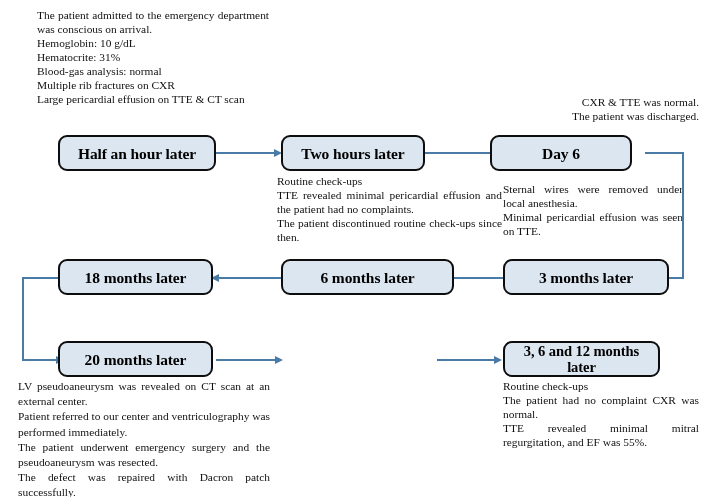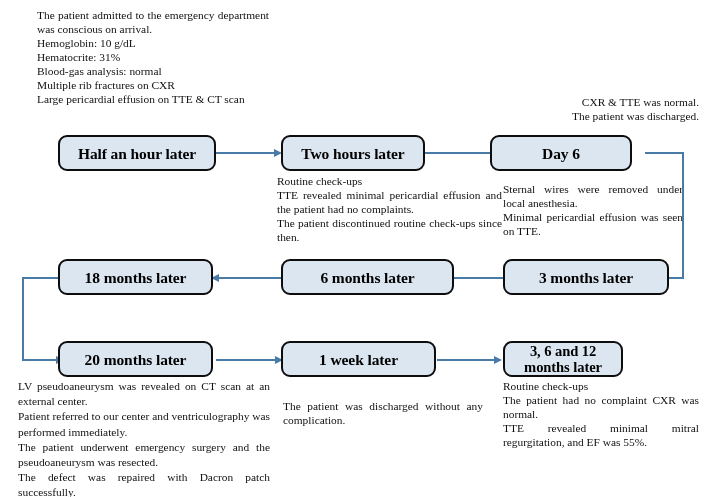--- a/index.html
+++ b/index.html
@@ -115,28 +115,26 @@
   <div class="node" style="left:503px;top:259px;width:166px;height:36px;">3 months later</div>
 
   <div class="conn h" style="left:216px;top:359px;width:64px;"></div>
   <div class="arrow right" style="left:275px;top:355.5px;"></div>
 
   <div class="conn h" style="left:437px;top:359px;width:60px;"></div>
   <div class="arrow right" style="left:494px;top:355.5px;"></div>
 
   <div class="node" style="left:58px;top:341px;width:155px;height:36px;">20 months later</div>
 
-  <div class="node" style="left:281px;top:341px;width:155px;height:36px;">1 week later</div>
 
-  <div class="node two-line" style="left:503px;top:341px;width:120px;height:36px;padding:0 3px;">3, 6 and 12 months later</div>
+  <div class="node two-line" style="left:503px;top:341px;width:157px;height:36px;padding:0 3px;">3, 6 and 12 months later</div>
 
   <div class="txt" style="left:18px;top:379px;width:252px;line-height:15.2px;">LV pseudoaneurysm was revealed on CT scan at an external center.
 Patient referred to our center and ventriculography was performed immediately.
 The patient underwent emergency surgery and the pseudoaneurysm was resected.
 The defect was repaired with Dacron patch successfully.</div>
 
-  <div class="txt" style="left:283px;top:399px;width:200px;">The patient was discharged without any complication.</div>
 
   <div class="txt" style="left:503px;top:379px;width:196px;">Routine check-ups
 The patient had no complaint CXR was normal.
 TTE revealed minimal mitral regurgitation, and EF was 55%.</div>
 
 </div>
 
 </body></html>

